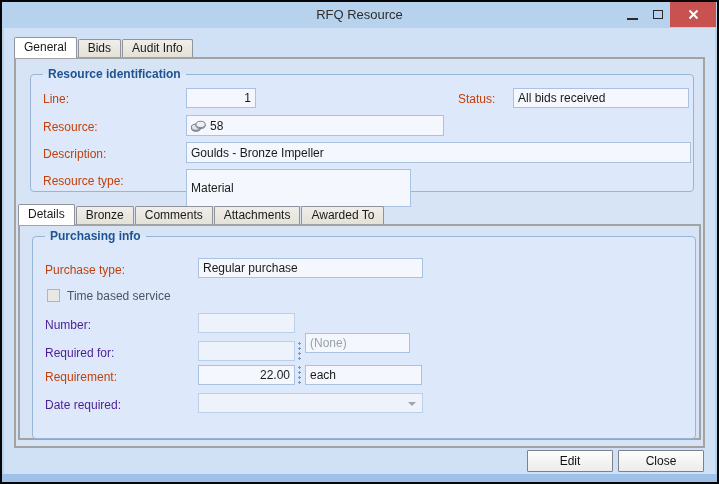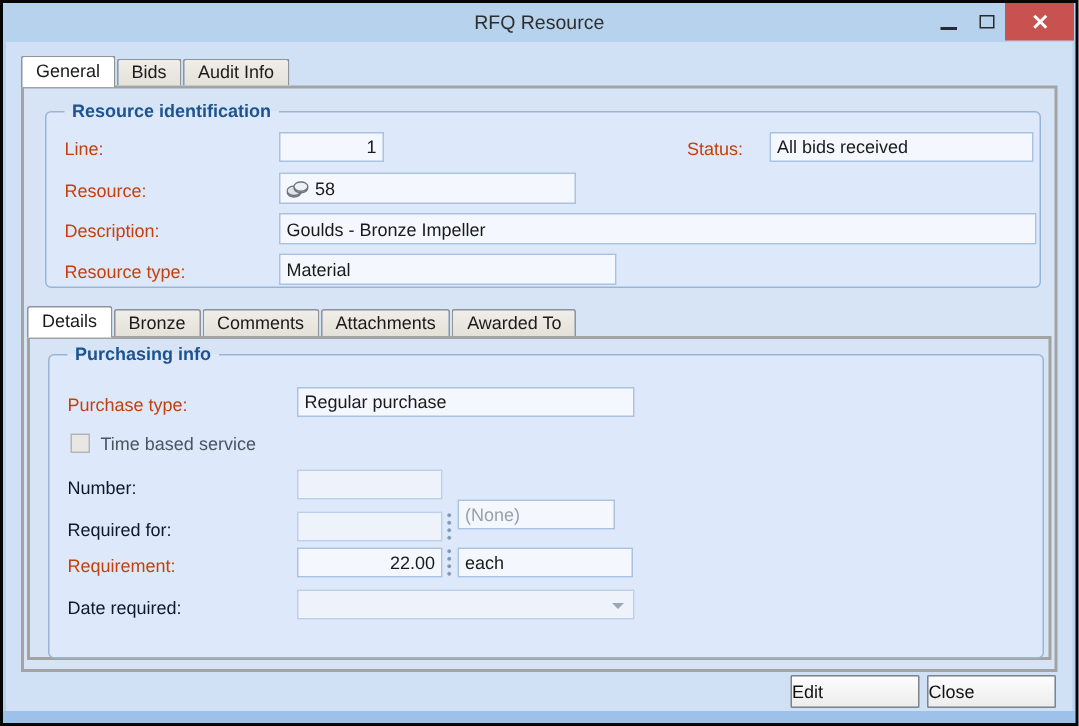--- a/index.html
+++ b/index.html
@@ -50,21 +50,21 @@
   .groupbox{position:absolute;border:1px solid #99b5d6;border-radius:4px;background:#dde9fa;box-sizing:border-box;}
   .gb-title{
     position:absolute;top:-8px;left:12px;padding:0 5px;font-weight:bold;color:#1d5390;
     background:linear-gradient(#d7e4f6 0 50%,#dde9fa 50% 100%);white-space:nowrap;
   }
   .gb-resource{left:14px;top:15px;width:664px;height:118px;}
   .gb-purchasing{left:12px;top:10px;width:664px;height:203px;}
 
   
   .lbl{position:absolute;white-space:nowrap;color:#c2410c;}
-  .lbl.dis{color:#0f172a;}
+  .lbl.dis{color:#4c1d95;}
   .lbl.semi{color:#4a5560;}
   .field{
     position:absolute;box-sizing:border-box;height:20px;line-height:18px;
     background:#f4f8fe;border:1px solid #a9c2e2;padding:0 4px;
     white-space:nowrap;overflow:hidden;display:flex;align-items:center;
   }
   .field.dis{background:#eef3fb;border-color:#bccfe8;}
   .field.right{justify-content:flex-end;}
   .field .val{flex:0 1 auto;}
   .field.gray-text{color:#9aa1ab;}
@@ -83,21 +83,21 @@
   .checkbox{
     position:absolute;width:13px;height:13px;box-sizing:border-box;
     background:#e9e7e3;border:1px solid #b2b6bb;
   }
 
   
   .btn{
     position:absolute;width:86px;height:22px;box-sizing:border-box;
     background:linear-gradient(#fdfdfd,#ececec);
     border:1px solid #7e838a;border-radius:1px;
-    line-height:20px;color:#111;cursor:default;
+    text-align:center;line-height:20px;color:#111;cursor:default;
   }
   .btn-edit{left:523px;top:422px;}
   .btn-close{left:614px;top:422px;}
 </style>
 </head>
 <body>
 
 <div id="screen">
 
   <div class="titlebar">
@@ -134,39 +134,39 @@
         <div class="field right" style="left:155px;top:13px;width:70px;">
           <span class="val">1</span>
         </div>
 
         <div class="lbl" style="left:427px;top:17px;">Status:</div>
         <div class="field" style="left:482px;top:13px;width:176px;">
           <span class="val">All bids received</span>
         </div>
 
         <div class="lbl" style="left:12px;top:45px;">Resource:</div>
-        <div class="field" style="left:155px;top:40px;width:198px;height:21px;">
+        <div class="field" style="left:155px;top:40px;width:258px;height:21px;">
           <span class="res-icon">
             <svg width="15" height="12" viewBox="0 0 15 12">
               <ellipse cx="5" cy="8.2" rx="4.6" ry="3.1" fill="#c2c9d4" stroke="#6d7480" stroke-width="0.9"></ellipse>
               <ellipse cx="5" cy="7.2" rx="4.6" ry="3.1" fill="#dfe4ea" stroke="#6d7480" stroke-width="0.9"></ellipse>
               <ellipse cx="9.6" cy="5.4" rx="4.6" ry="3.1" fill="#c2c9d4" stroke="#6d7480" stroke-width="0.9"></ellipse>
               <ellipse cx="9.6" cy="4.4" rx="4.6" ry="3.1" fill="#eef1f4" stroke="#6d7480" stroke-width="0.9"></ellipse>
             </svg>
           </span>
           <span class="val">58</span>
         </div>
 
         <div class="lbl" style="left:12px;top:72px;">Description:</div>
         <div class="field" style="left:155px;top:67px;width:505px;height:21px;">
           <span class="val">Goulds - Bronze Impeller</span>
         </div>
 
         <div class="lbl" style="left:12px;top:99px;">Resource type:</div>
-        <div class="field" style="left:155px;top:94px;width:225px;height:21px;">
+        <div class="field" style="left:155px;top:94px;width:225px;height:38px;">
           <span class="val">Material</span>
         </div>
       </div>
 
       <div class="tabstrip strip-inner">
         <div class="tab selected">Details</div>
         <div class="tab">Bronze</div>
         <div class="tab">Comments</div>
         <div class="tab">Attachments</div>
         <div class="tab">Awarded To</div>

